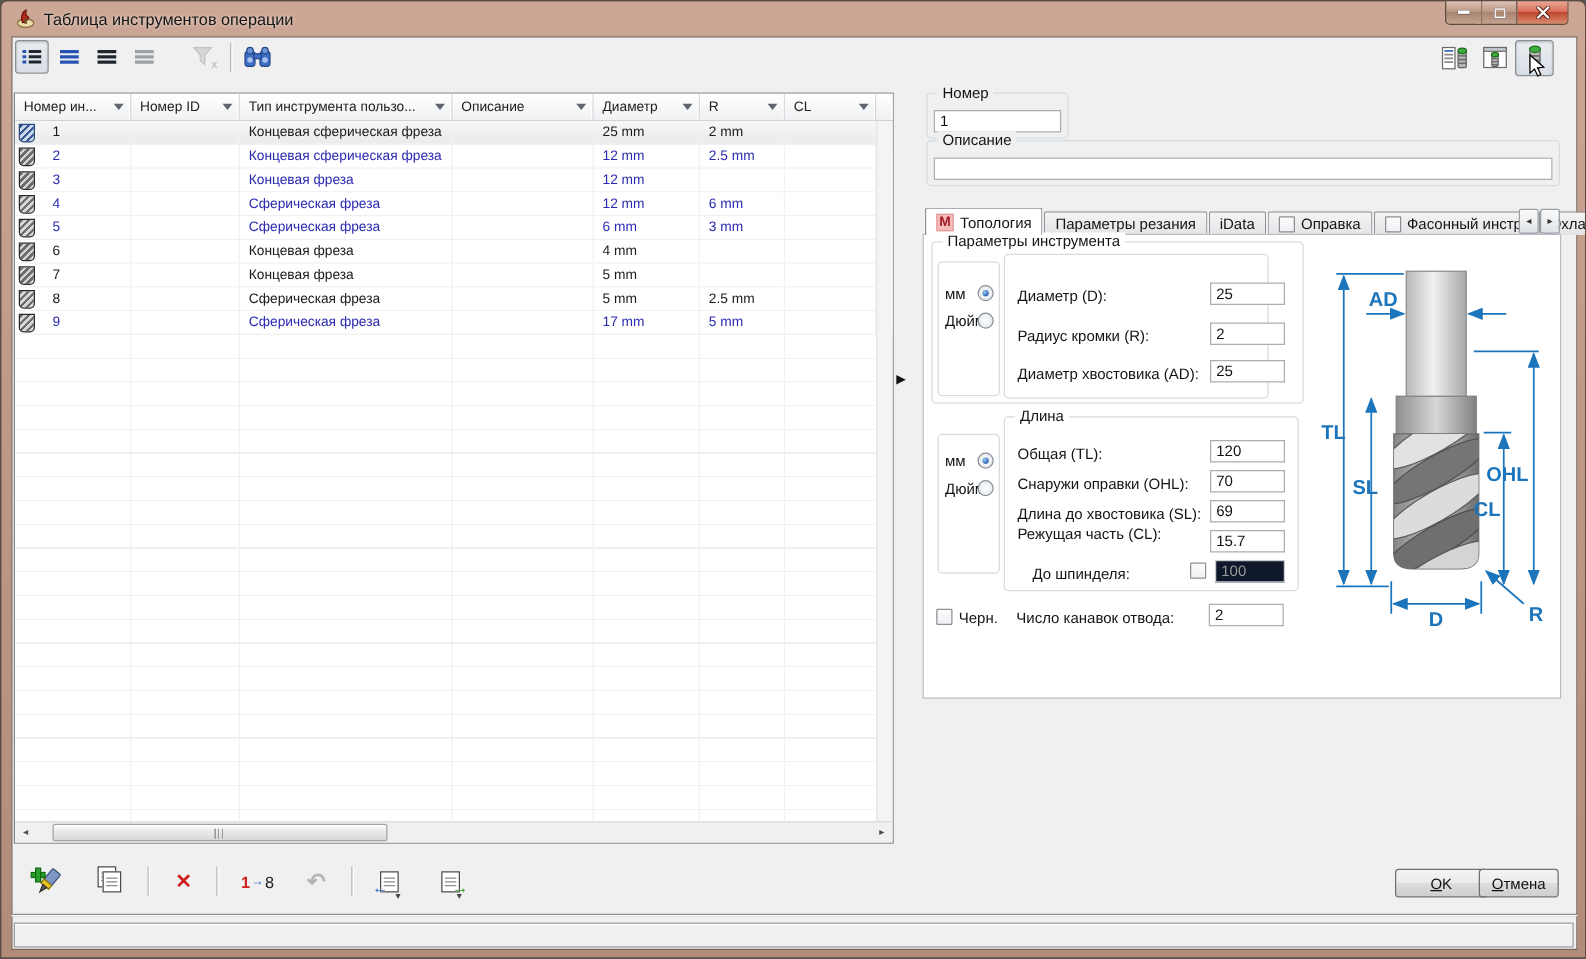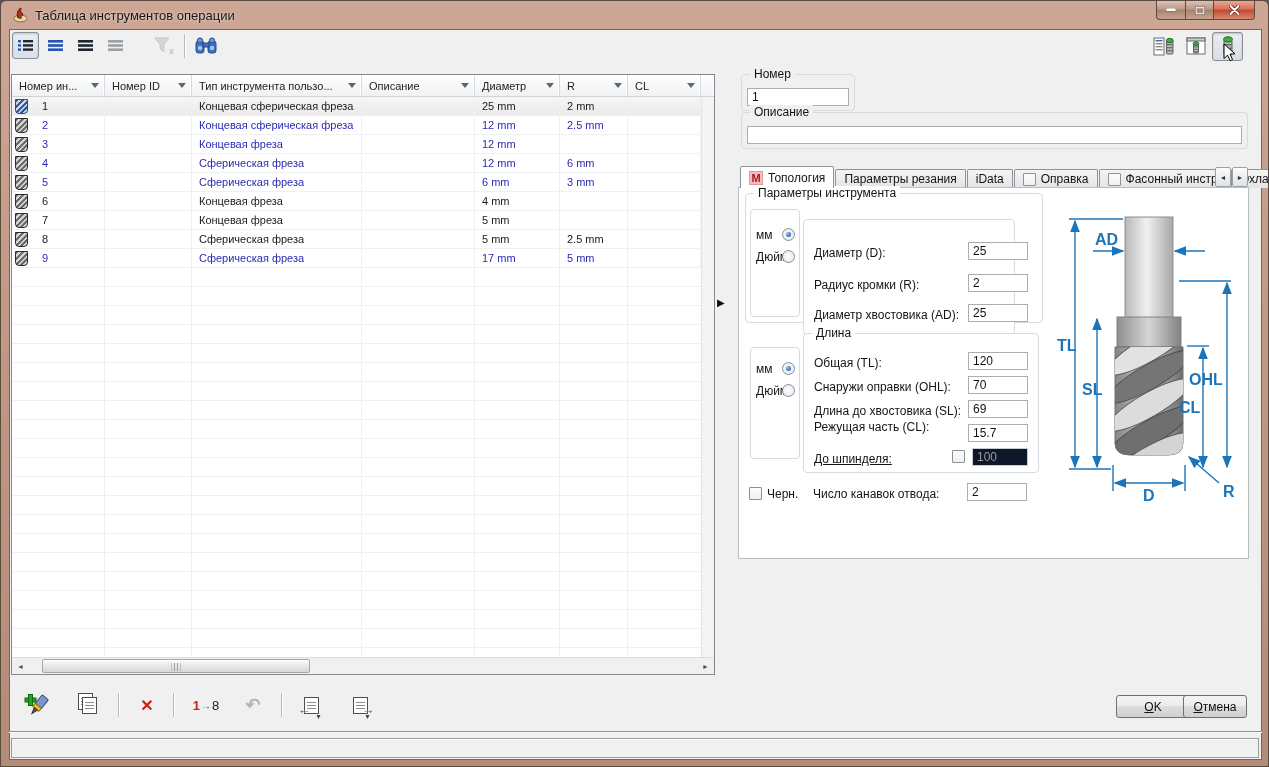--- a/index.html
+++ b/index.html
@@ -428,21 +428,21 @@
 
   <div class="gb onwhite" style="left:744px;top:192px;width:298px;height:130px;">
     <span class="gt">Параметры инструмента</span>
   </div>
   <div class="gb" style="left:749px;top:208px;width:50px;height:108px;background:#fff;">
     <span class="lbl" style="left:5px;top:18px;">мм</span>
     <span class="radio checked" style="left:31px;top:18px;"></span>
     <span class="lbl" style="left:5px;top:40px;">Дюйм</span>
     <span class="radio" style="left:31px;top:40px;"></span>
   </div>
-  <div class="gb" style="left:802px;top:218px;width:212px;height:116px;background:#fff;">
+  <div class="gb" style="left:802px;top:202px;width:212px;height:116px;background:#fff;">
     <span class="lbl" style="left:10px;top:26px;">Диаметр (D):</span>
     <input class="tb" style="left: 164px; top: 22px; width: 60px; height: 18px;" value="25">
     <span class="lbl" style="left:10px;top:58px;">Радиус кромки (R):</span>
     <input class="tb" style="left: 164px; top: 54px; width: 60px; height: 18px;" value="2">
     <span class="lbl" style="left:10px;top:88px;">Диаметр хвостовика (AD):</span>
     <input class="tb" style="left: 164px; top: 84px; width: 60px; height: 18px;" value="25">
   </div>
 
   <div class="gb" style="left:749px;top:346px;width:50px;height:112px;background:#fff;">
     <span class="lbl" style="left:5px;top:14px;">мм</span>
@@ -453,21 +453,21 @@
   <div class="gb onwhite" style="left:802px;top:332px;width:236px;height:140px;background:#fff;">
     <span class="gt">Длина</span>
     <span class="lbl" style="left:10px;top:22px;">Общая (TL):</span>
     <input class="tb" style="left: 164px; top: 18px; width: 60px; height: 18px;" value="120">
     <span class="lbl" style="left:10px;top:46px;">Снаружи оправки (OHL):</span>
     <input class="tb" style="left: 164px; top: 42px; width: 60px; height: 18px;" value="70">
     <span class="lbl" style="left:10px;top:70px;">Длина до хвостовика (SL):</span>
     <input class="tb" style="left: 164px; top: 66px; width: 60px; height: 18px;" value="69">
     <span class="lbl" style="left:10px;top:86px;">Режущая часть (CL):</span>
     <input class="tb" style="left: 164px; top: 90px; width: 60px; height: 18px;" value="15.7">
-    <span class="lbl" style="left:10px;top:118px;text-decoration:underline;">До шпинделя:</span>
+    <span class="lbl" style="left:22px;top:118px;">До шпинделя:</span>
     <span class="cb" style="left:148px;top:116px;"></span>
     <input class="tb" style="left: 168px; top: 114px; width: 56px; height: 18px;" disabled="" value="100">
   </div>
 
   <span class="cb" style="left:748px;top:486px;"></span>
   <span class="lbl" style="left:766px;top:486px;">Черн.</span>
   <span class="lbl" style="left:812px;top:486px;">Число канавок отвода:</span>
   <input class="tb" style="left: 966px; top: 482px; width: 60px; height: 18px;" value="2">
 
   <svg style="position:absolute;left:1052px;top:198px;" width="196" height="306" viewBox="0 0 196 306">

